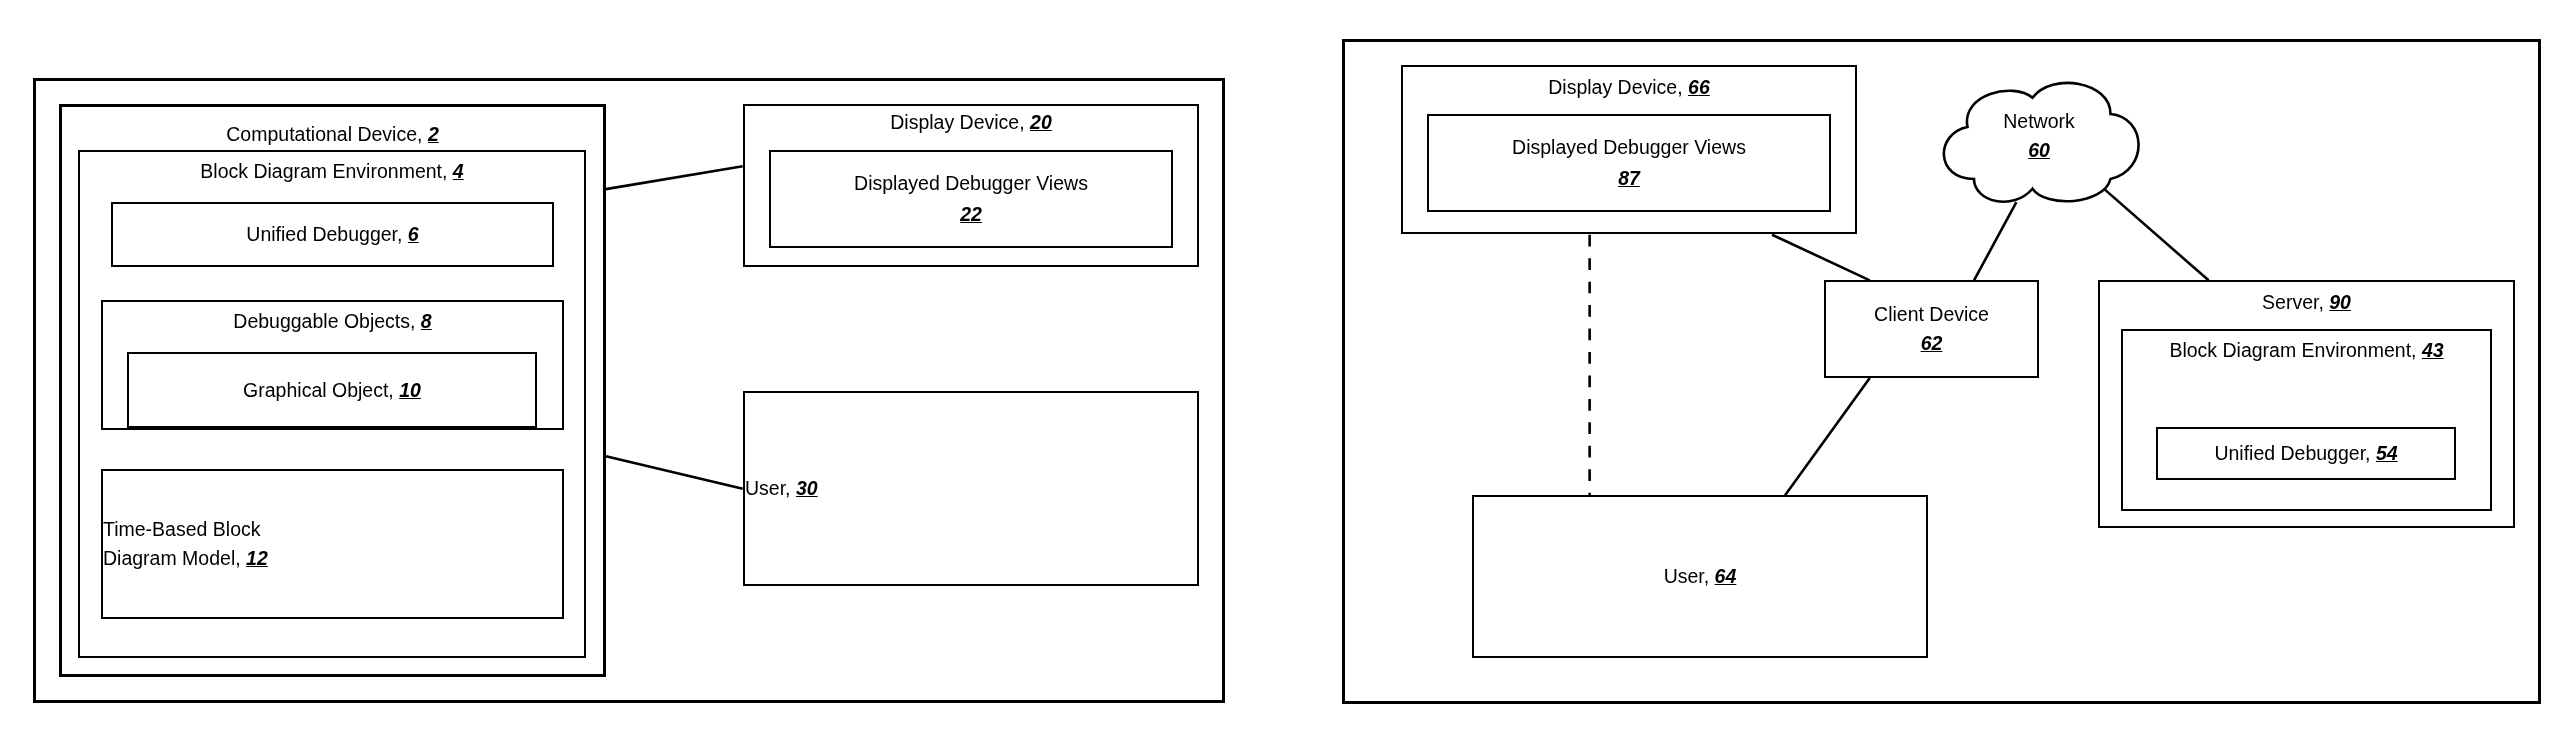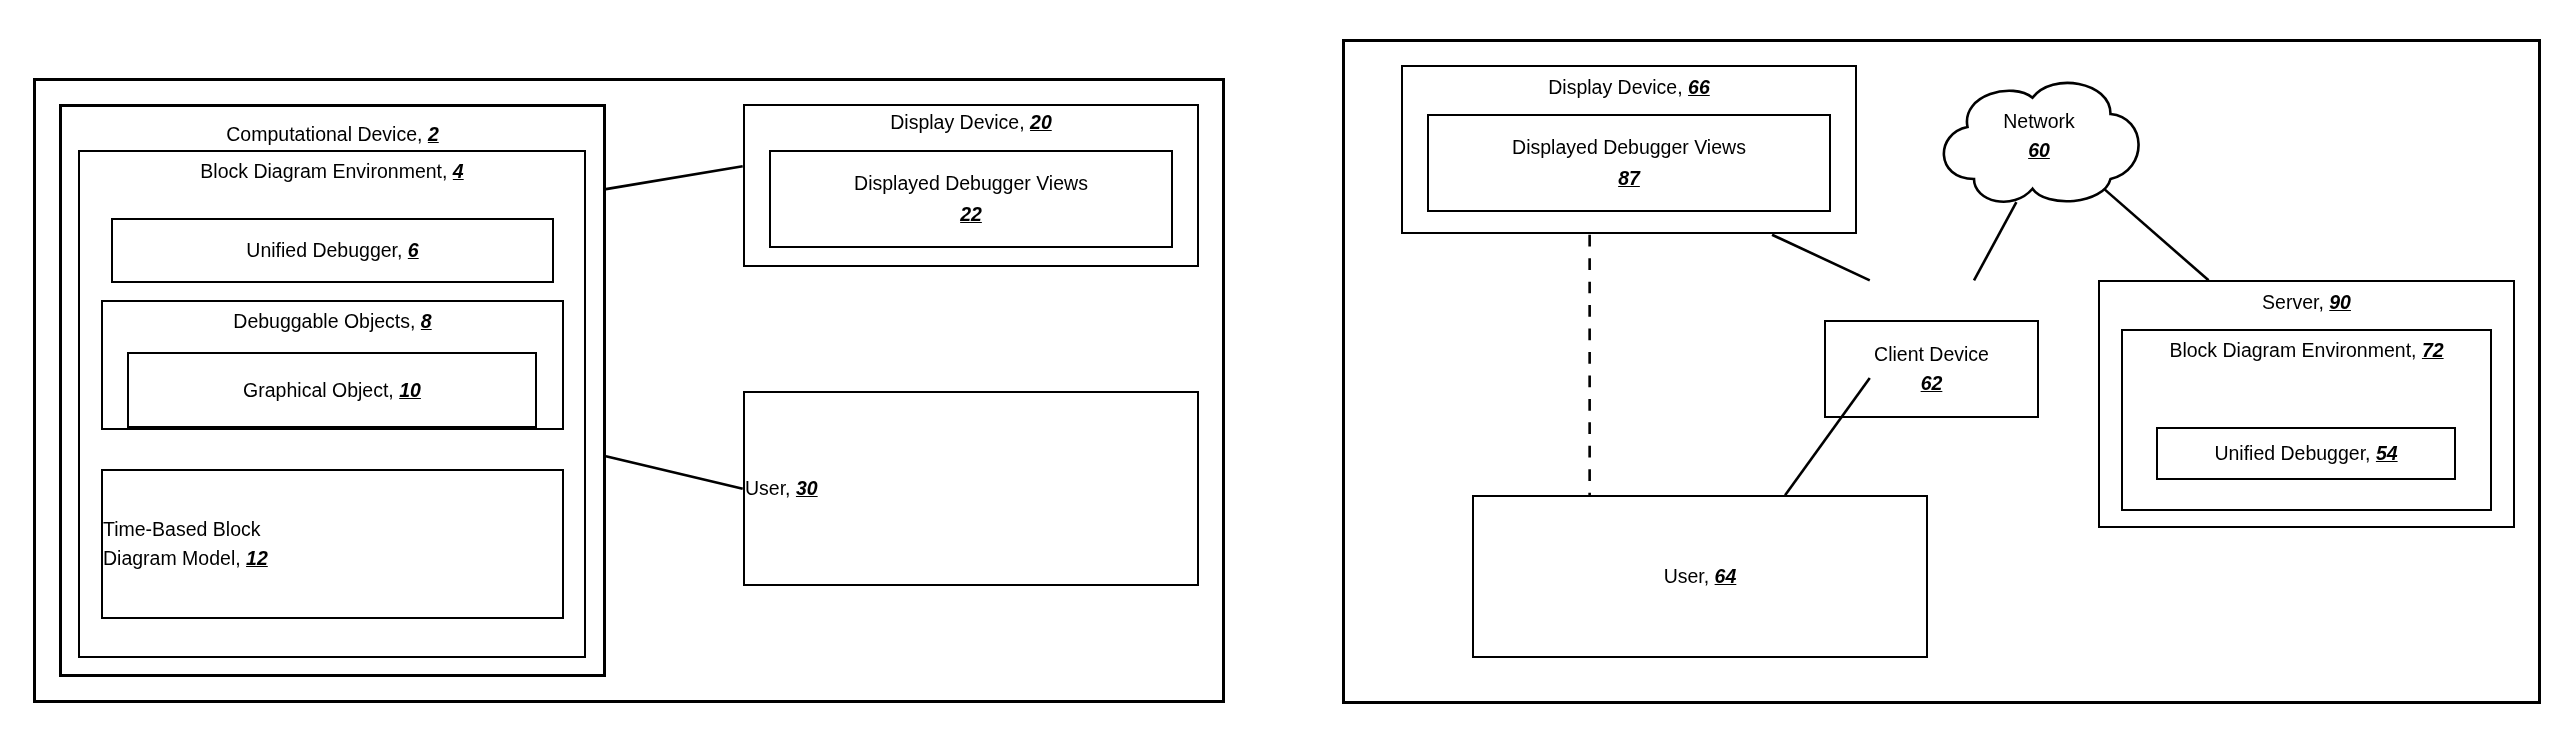--- a/index.html
+++ b/index.html
@@ -63,21 +63,21 @@
   </div>
 </div>
 
 <div class="box" style="left:78px; top:150px; width:508px; height:508px;">
   <div class="title-row" style="padding-top:7.8px;">
     <span class="label">Block Diagram Environment,</span>
     <span class="ref">4</span>
   </div>
 </div>
 
-<div class="box" style="left:111px; top:202px; width:443px; height:65px; display:flex; align-items:center; justify-content:center;margin-top:16px;">
+<div class="box" style="left:111px; top:202px; width:443px; height:65px; display:flex; align-items:center; justify-content:center;">
   <div>
     <span class="label">Unified Debugger,</span>
     <span class="ref">6</span>
   </div>
 </div>
 
 <div class="box" style="left:101px; top:300px; width:463px; height:130px;">
   <div class="title-row" style="padding-top:7.8px;">
     <span class="label">Debuggable Objects,</span>
     <span class="ref">8</span>
@@ -141,21 +141,21 @@
              C 335 85, 340 165, 280 180
              C 270 220, 180 225, 160 195
              C 130 230, 70 215, 70 180 Z" fill="#fff" stroke="#000" stroke-width="4"></path>
   </svg>
 </div>
 <div class="cloud-label" style="left:1961px; top:107px; line-height:1.5;">
   <div>Network</div>
   <div><span class="ref">60</span></div>
 </div>
 
-<div class="box" style="left:1824px; top:280px; width:215px; height:98px; display:flex; flex-direction:column; align-items:center; justify-content:center; line-height:1.5;margin-top:40px;">
+<div class="box" style="left:1824px; top:280px; width:215px; height:98px; display:flex; flex-direction:column; align-items:center; justify-content:center; line-height:1.5;">
   <div>Client Device</div>
   <div><span class="ref">62</span></div>
 </div>
 
 <div class="box" style="left:1472px; top:495px; width:456px; height:163px; display:flex; align-items:center; justify-content:center;">
   <div>
     <span class="label">User,</span>
     <span class="ref">64</span>
   </div>
 </div>
@@ -163,21 +163,21 @@
 <div class="box" style="left:2098px; top:280px; width:417px; height:248px;">
   <div class="title-row" style="padding-top:9px;">
     <span class="label">Server,</span>
     <span class="ref">90</span>
   </div>
 </div>
 
 <div class="box" style="left:2121px; top:329px; width:371px; height:182px;">
   <div class="title-row" style="padding-top:7.8px;">
     <span class="label">Block Diagram Environment,</span>
-    <span class="ref">72</span>
+    <span class="ref">43</span>
   </div>
 </div>
 
 <div class="box" style="left:2156px; top:427px; width:300px; height:53px; display:flex; align-items:center; justify-content:center;">
   <div>
     <span class="label">Unified Debugger,</span>
     <span class="ref">54</span>
   </div>
 </div>
 

